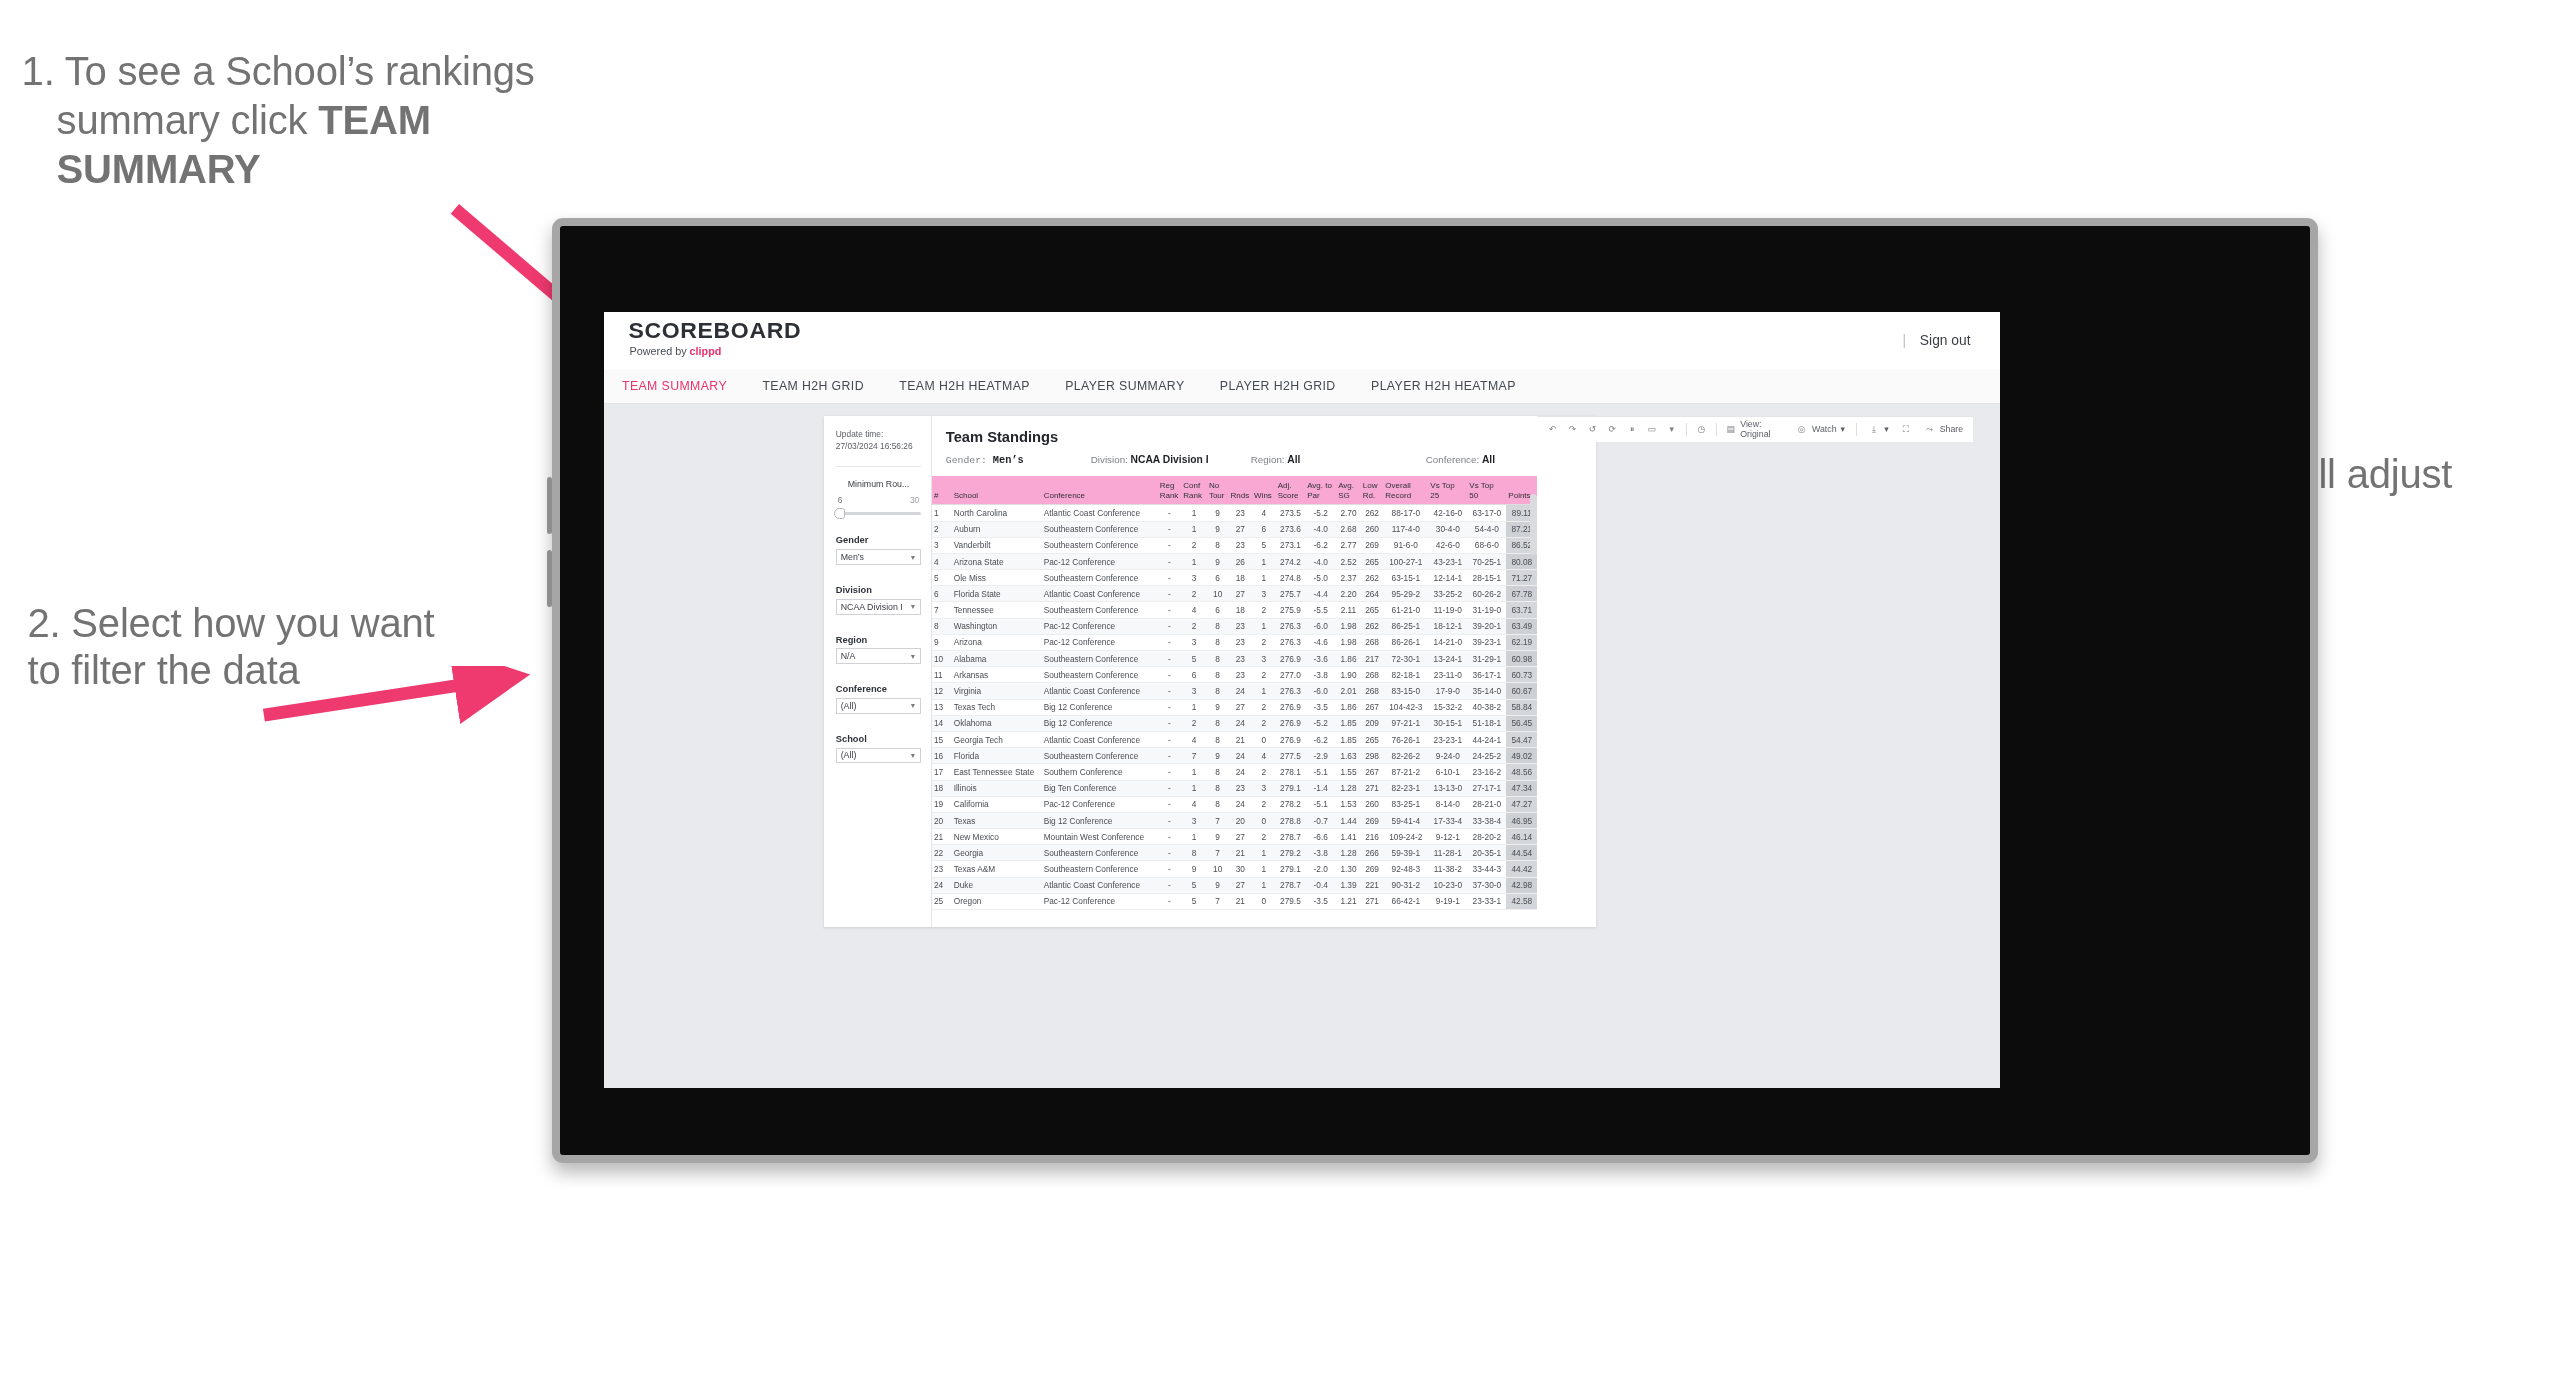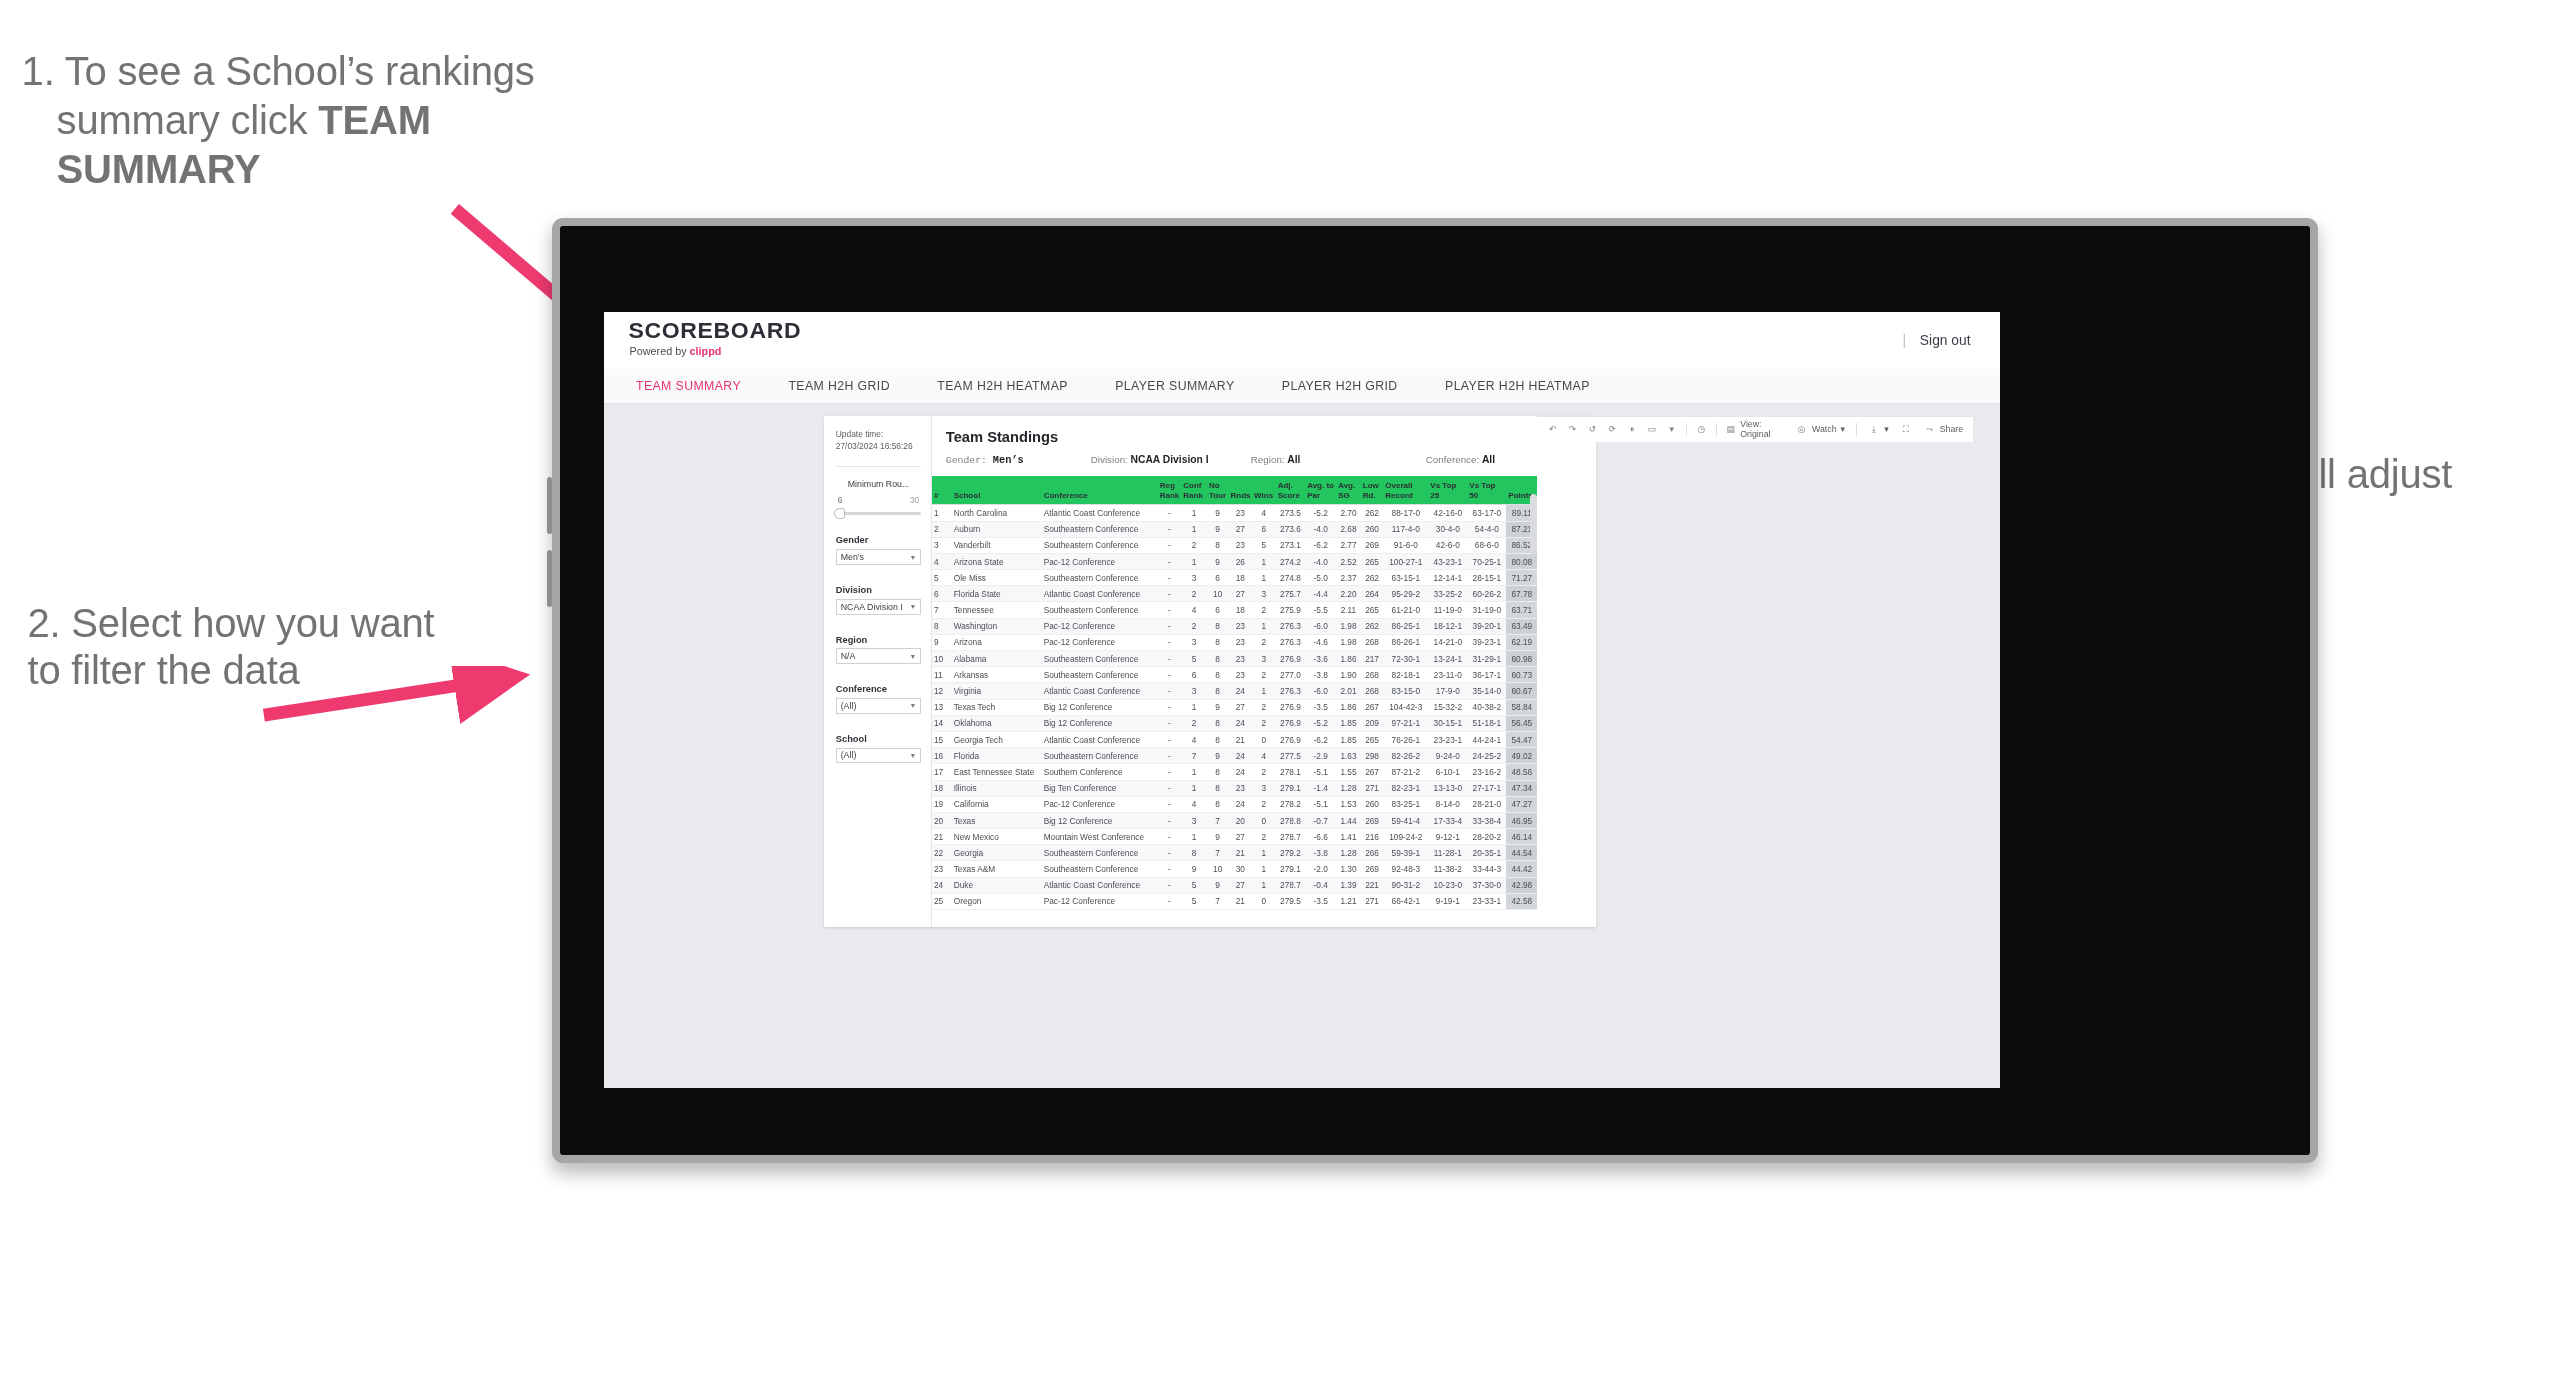--- a/index.html
+++ b/index.html
@@ -72,21 +72,21 @@
   .header-right {
     margin-left:auto; display:flex; align-items:center; gap:13.8px;
     padding-right: 29.5px; font-size: 13.8px; color:#3b3f46;
   }
   .header-right .divider { color:#b9bcc2; }
   .header-right .signout { cursor:pointer; }
 
   
   .subtabs {
     height: 35px; background:#fafafa; border-bottom:1px solid #e2e3e7;
-    display:flex; align-items:center; padding-left: 32px; gap: 12px;
+    display:flex; align-items:center; padding-left: 18px; gap: 0;
   }
   .subtab {
     font-size: 12.3px; letter-spacing:0.4px; color:#44484f;
     padding: 0 17.7px; cursor:pointer; white-space:nowrap;
   }
   .subtab:first-child { padding-left:0; }
   .subtab.active { color:#e8336d; }
 
   
   #viz {
@@ -133,21 +133,21 @@
   .viz-filtsum { display:flex; padding: 8.8px 0 10.8px 13.8px; gap: 0; }
   .viz-filtsum .item { font-size: 9.8px; color:#7c7f85; }
   .viz-filtsum .item b { color:#1f2126; font-weight:700; font-size:10.3px; }
   .viz-filtsum .i0 { width: 145px; font-family: Liberation Mono, monospace; }
   .viz-filtsum .i1 { width: 160px; }
   .viz-filtsum .i2 { width: 175px; }
 
   .tbl-wrap { flex:1; min-height:0; position:relative; overflow:hidden; }
   table.stand { border-collapse: collapse; width: 100%; table-layout: fixed; }
   table.stand thead th {
-    background:#22c55e; font-size: 8px; color:#2d3036; font-weight:700;
+    background:#f9a8d4; font-size: 8px; color:#2d3036; font-weight:400;
     text-align:left; vertical-align:bottom; padding: 4.9px 2px 3.9px 2px;
     line-height: 1.2; border-bottom:1px solid #dcdee2;
   }
   table.stand tbody td {
     font-size: 8.3px; color:#4a4d53; padding: 2.6px 2px;
     border-bottom: 1px solid #eceef0; white-space:nowrap; overflow:hidden;
   }
   table.stand tbody tr:nth-child(even) td { background:#f7f8f9; }
   td.num, th.num { text-align:center; }
   td.pts {

